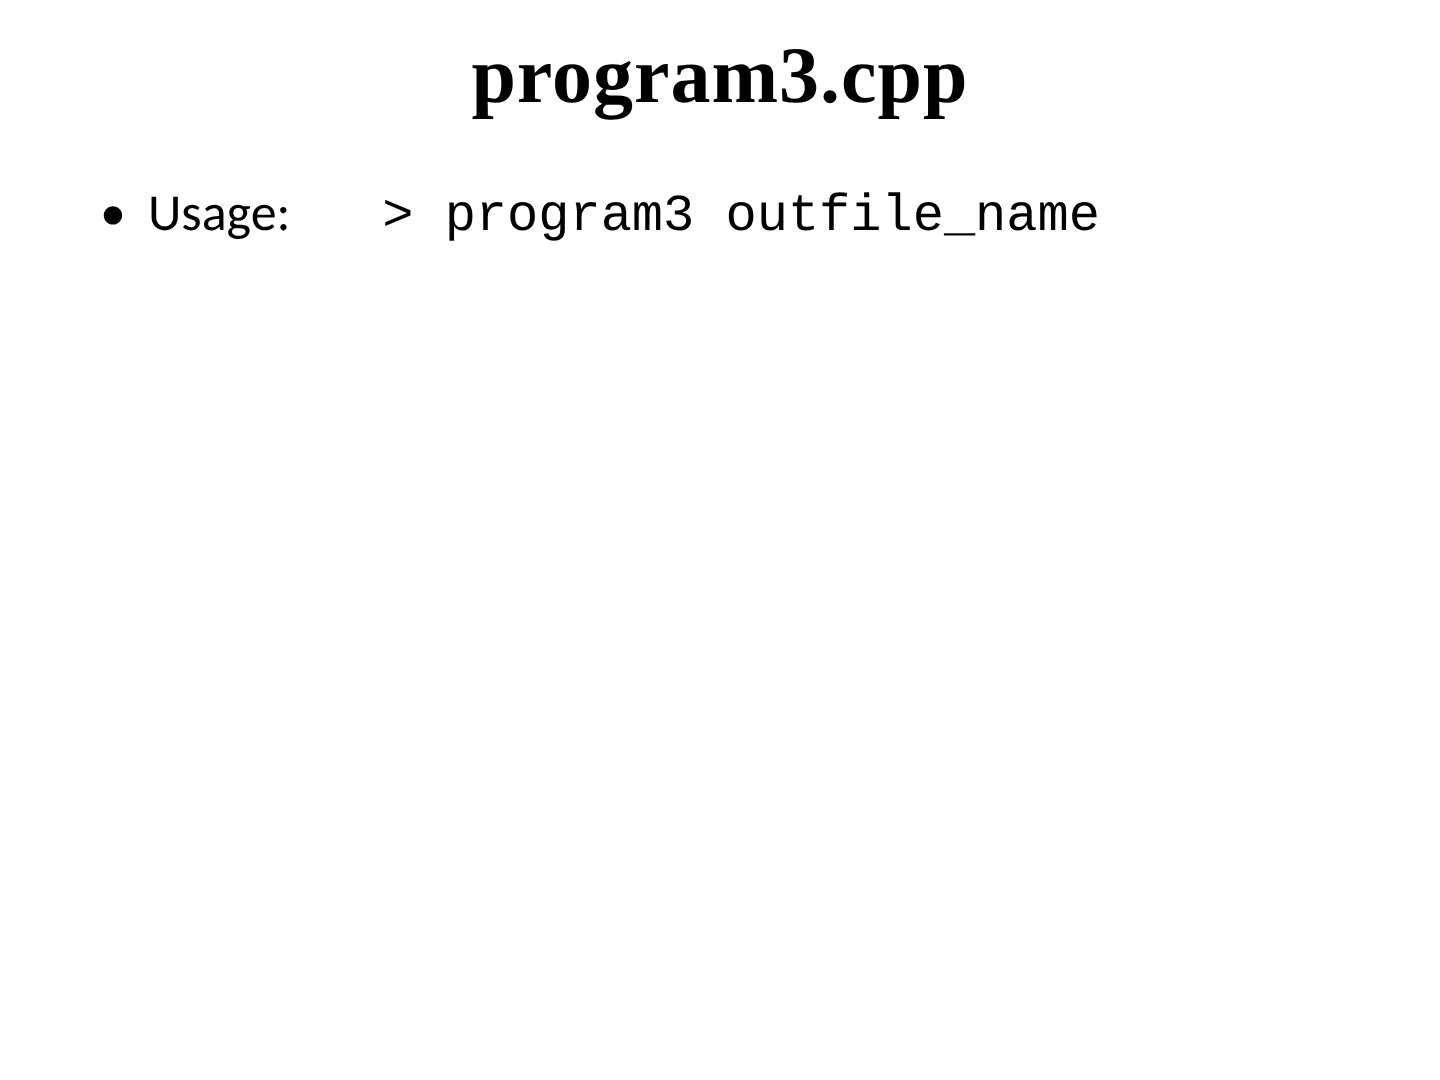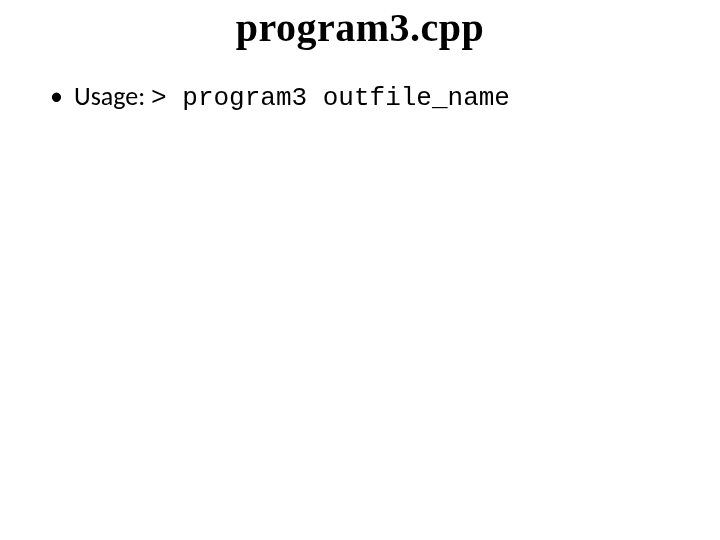--- a/index.html
+++ b/index.html
@@ -14,21 +14,21 @@
   .slide {
     width: 720px;
     height: 540px;
     position: relative;
     box-sizing: border-box;
   }
   .title {
     text-align: center;
     font-weight: 700;
     font-size: 40px;
-    padding-top: 4px;
+    padding-top: 14px;
     letter-spacing: 0.5px;
     font-family: "Times New Roman", Georgia, serif;
   }
   .content {
     padding: 28px 30px 0 50px;
     font-size: 26px;
     line-height: 1.35;
   }
   ul {
     margin: 0;
@@ -42,20 +42,21 @@
   }
   li::before {
     content: "•";
     position: absolute;
     left: 0;
     top: 0;
     font-size: 26px;
   }
   .mono {
     font-family: Consolas, "Courier New", monospace;
+    margin-left: 40px;
   }
 </style>
 </head>
 <body>
 
 <div class="slide">
   <div class="title">program3.cpp</div>
   <div class="content">
     <ul>
       <li>

